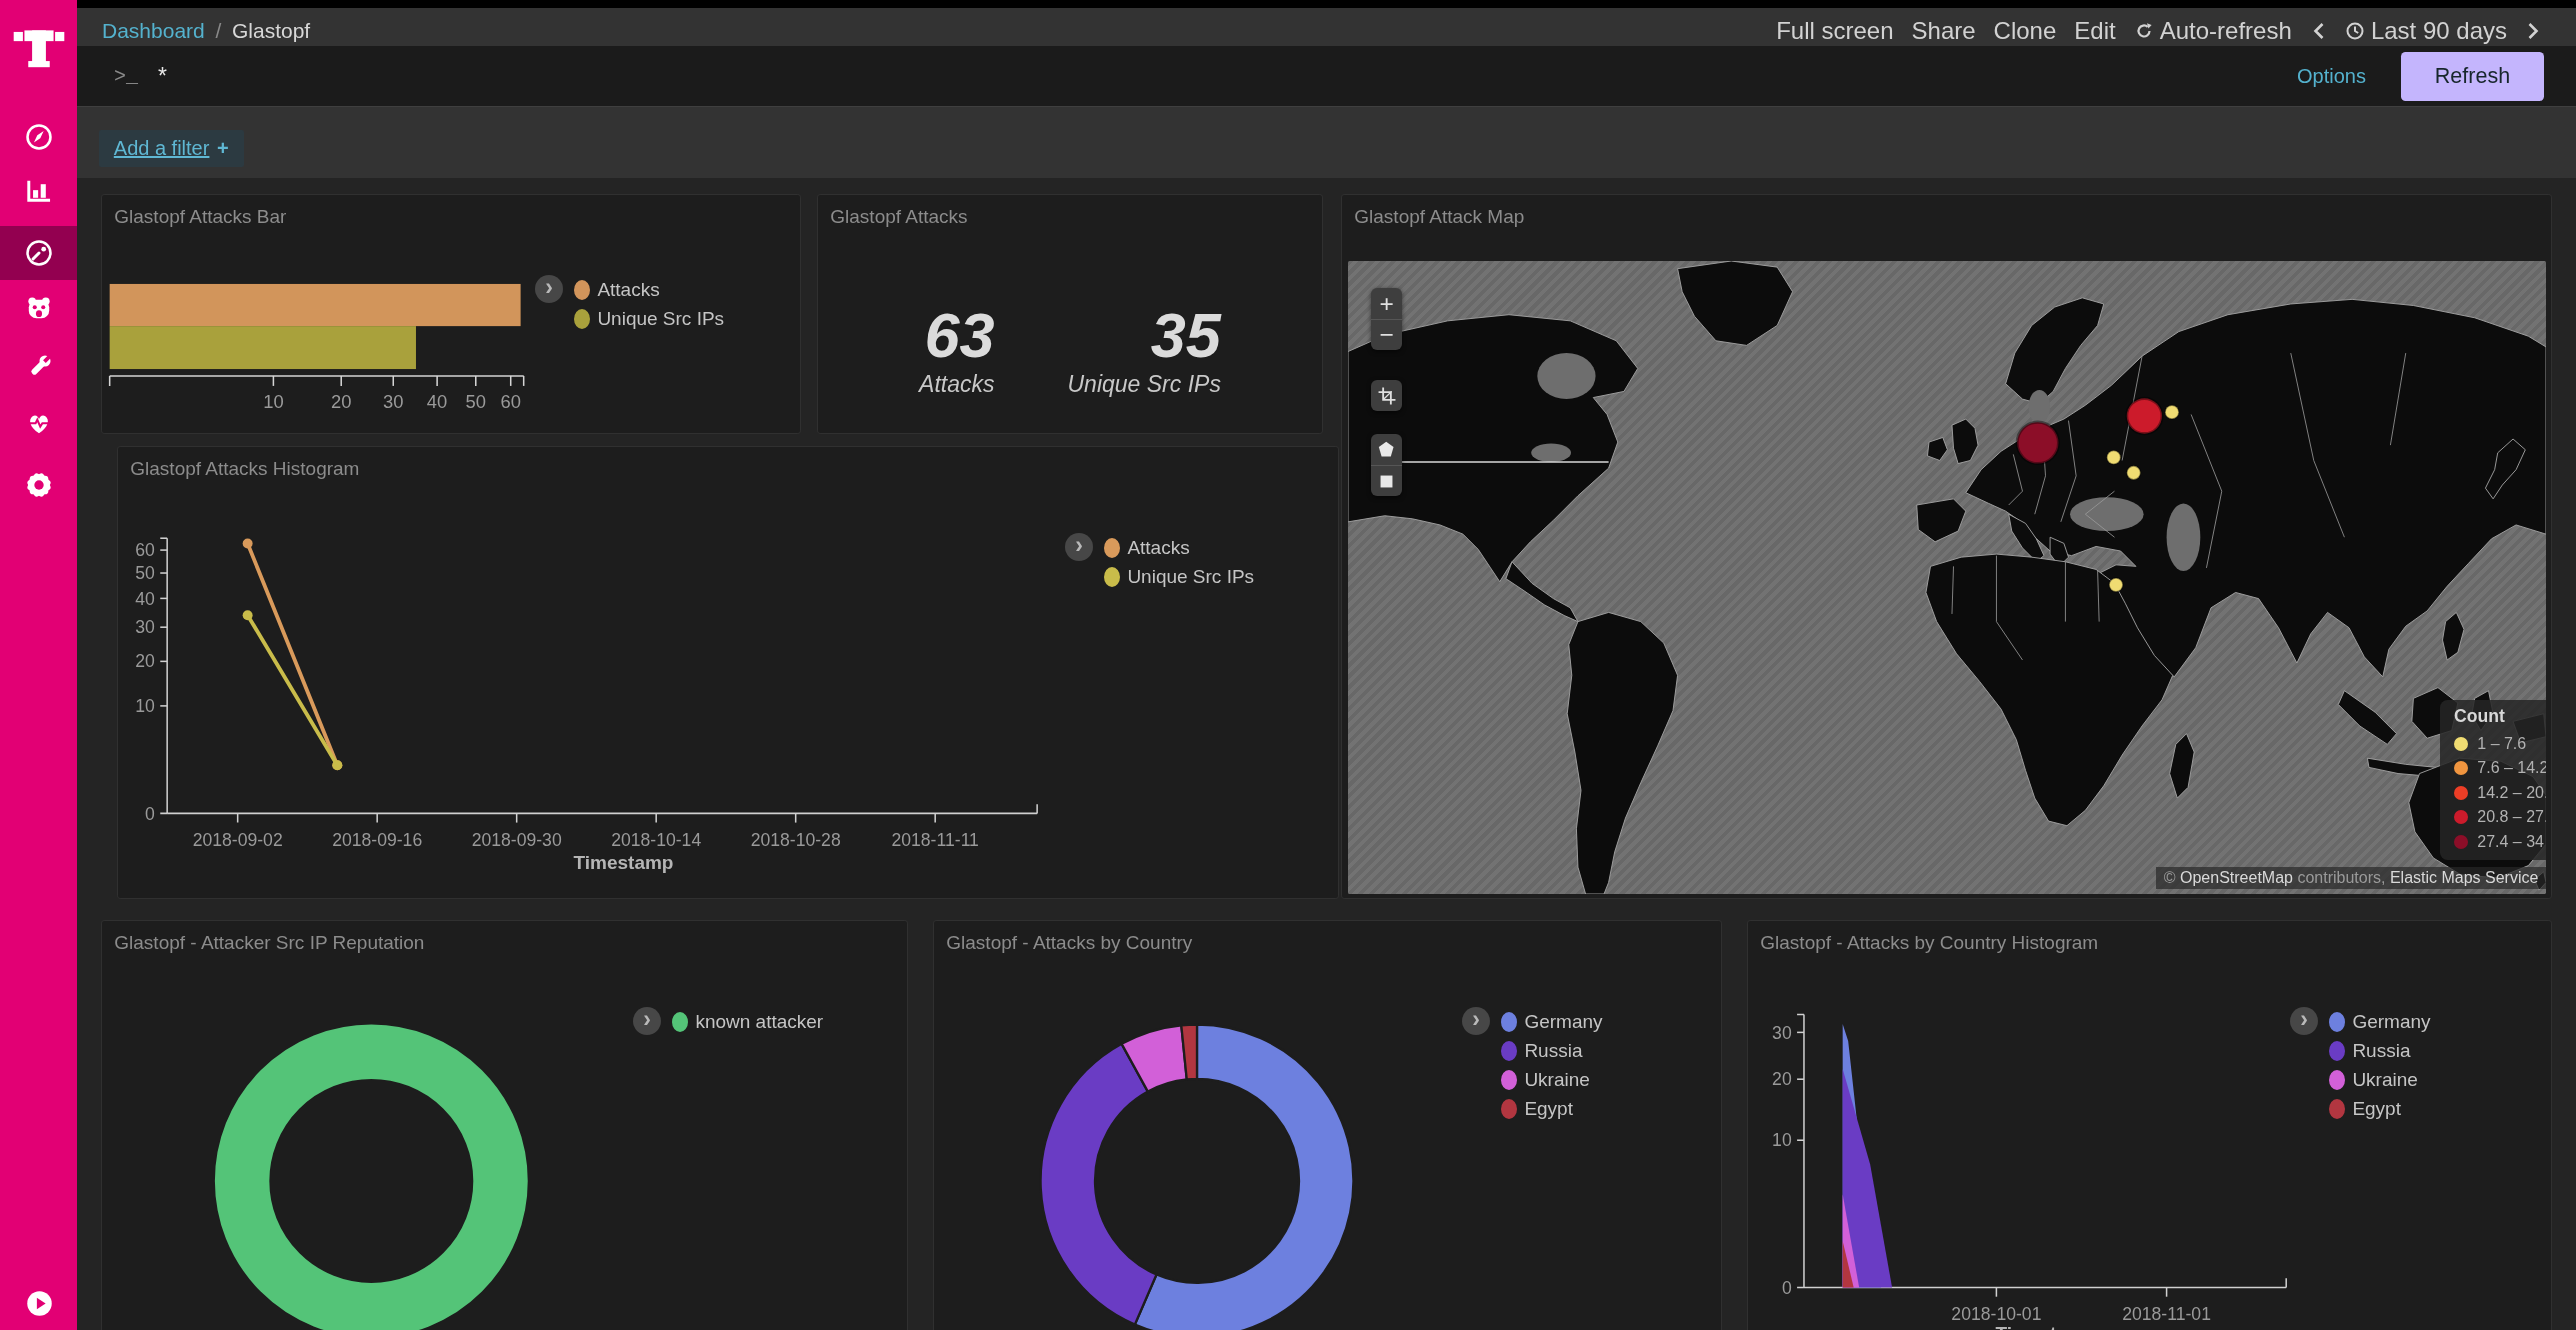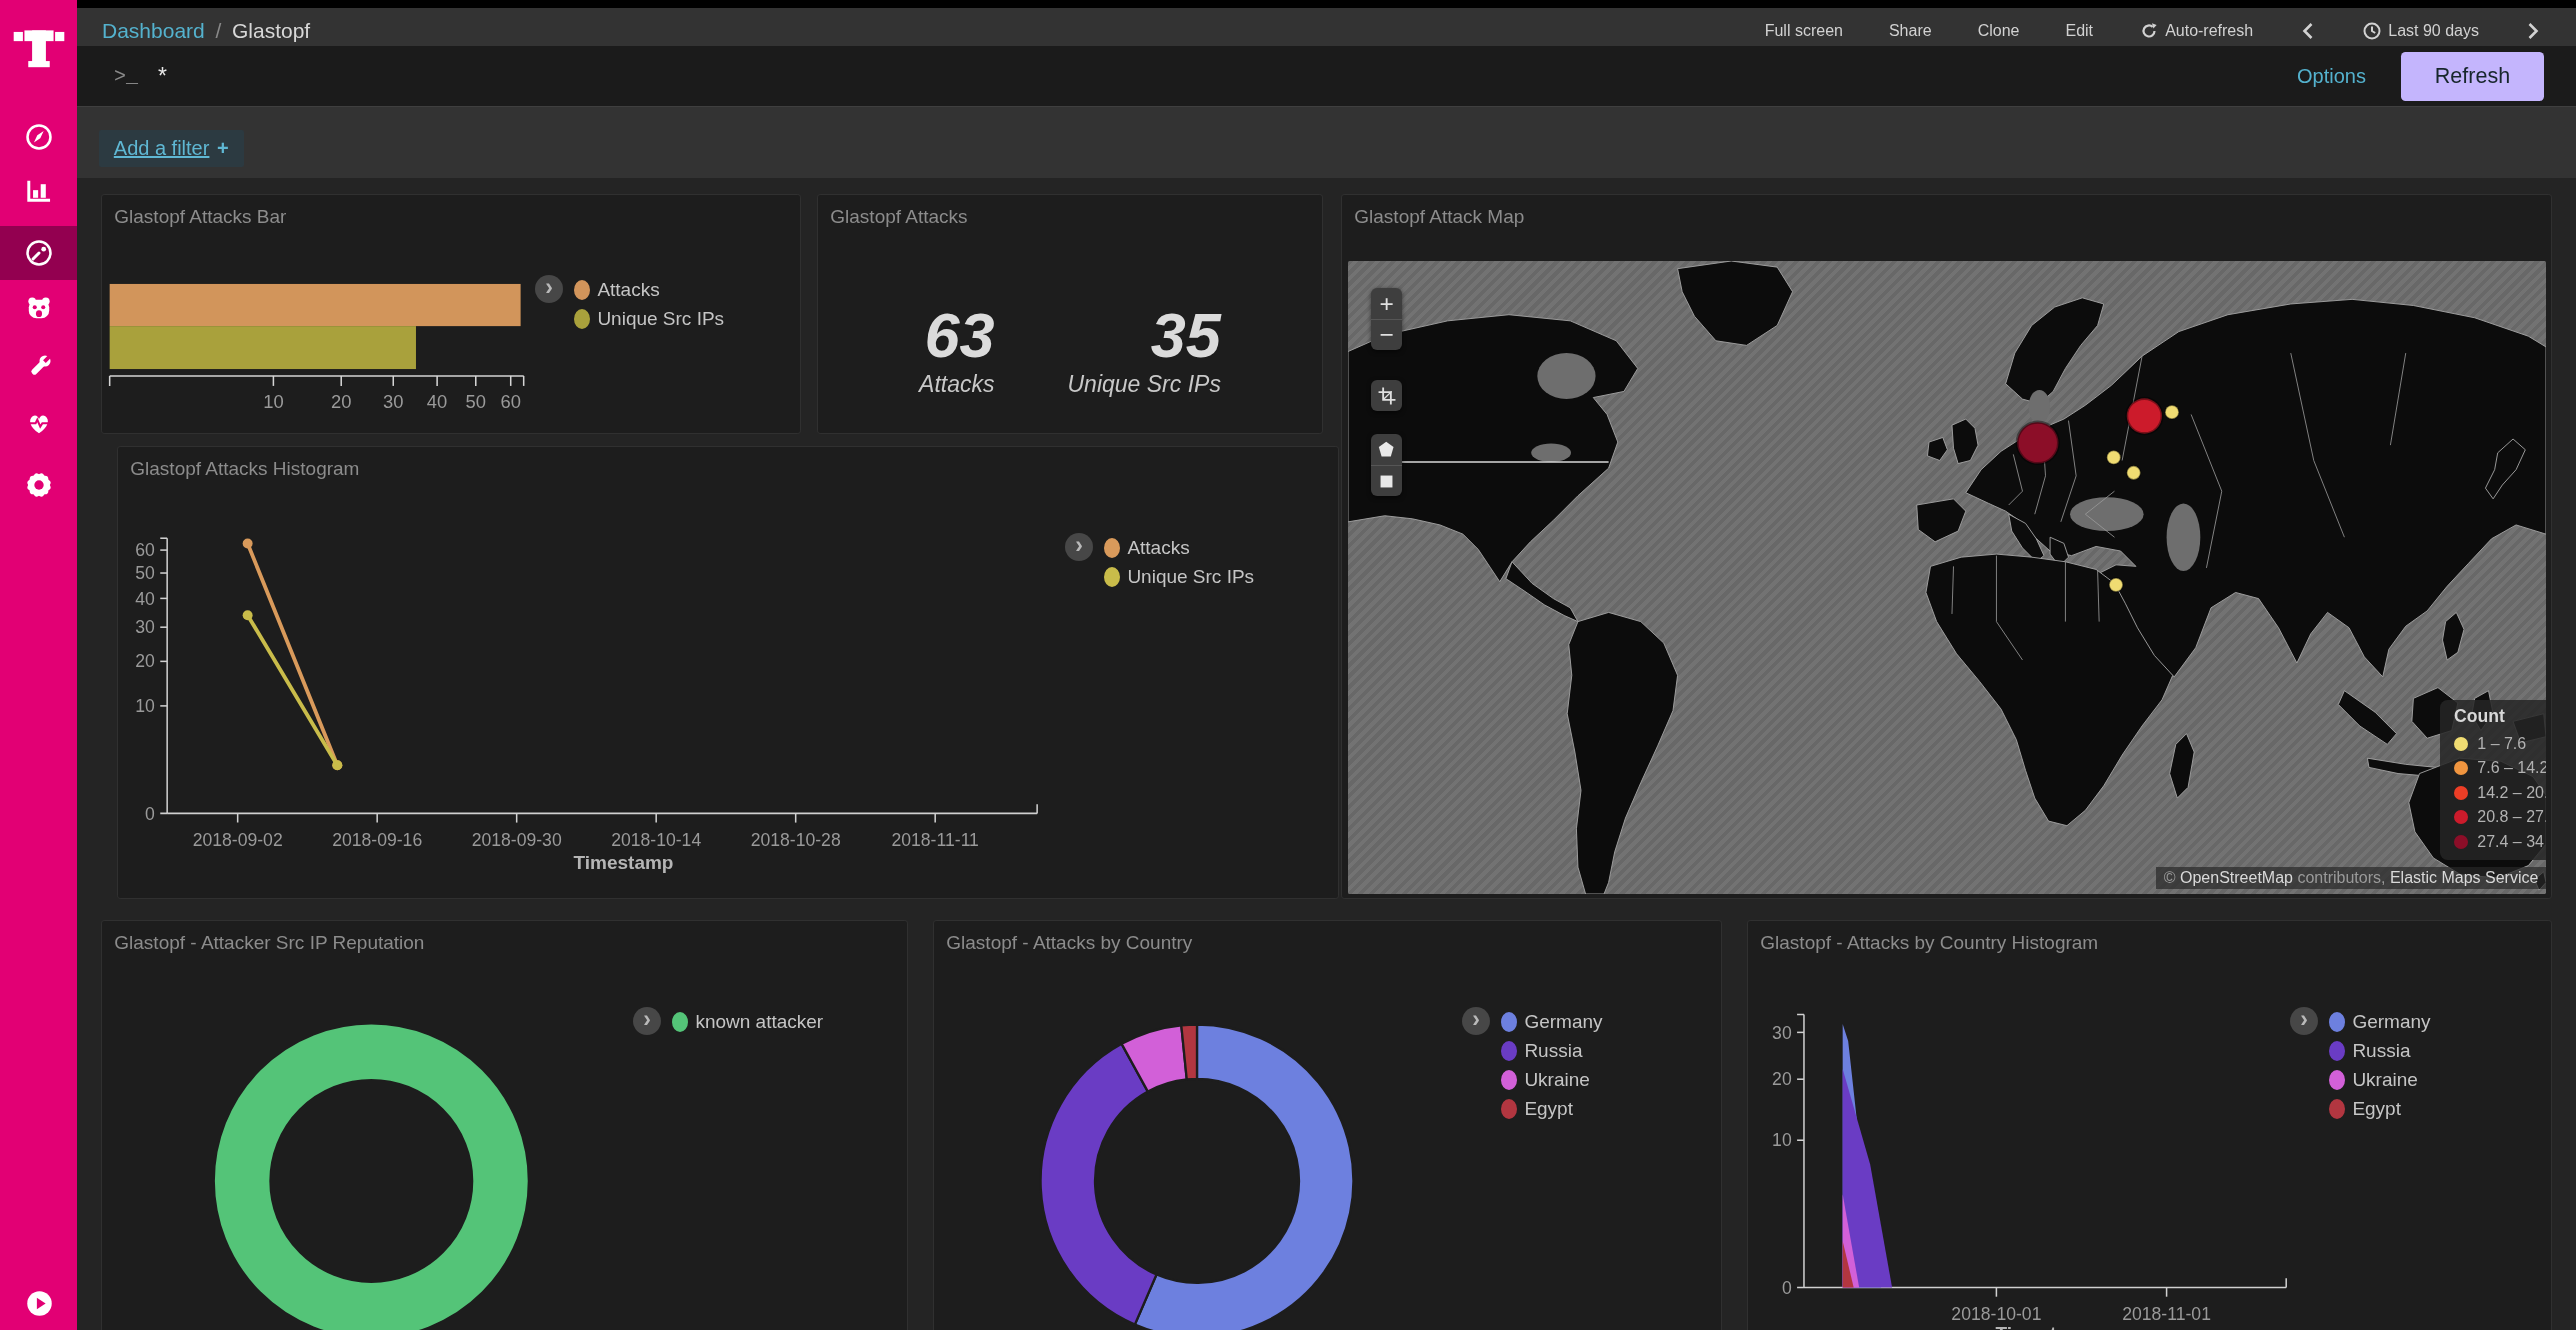--- a/index.html
+++ b/index.html
@@ -12,21 +12,21 @@
   .side-item.active{background:#930050;}
   .side-item svg{width:34px;height:34px;}
   .side-collapse{position:absolute;left:21.5px;top:1286px;width:35px;height:35px;}
   
   .main{position:absolute;left:77px;top:0;width:2499px;height:1331px;}
   .navbar{position:absolute;left:0;top:0;width:100%;height:46px;background:#333333;display:flex;align-items:center;box-sizing:border-box;padding:0 34px 0 25px;margin-top:8px;}
   .crumb{display:flex;align-items:center;gap:10.7px;font-size:21px;}
   .crumb .root{color:#54B2CE;cursor:pointer;}
   .crumb .sep{color:#8A8A8A;}
   .crumb .cur{color:#D8D8D8;}
-  .nav-actions{margin-left:auto;display:flex;align-items:center;gap:46px;font-size:16px;color:#D2D2D2;}
+  .nav-actions{margin-left:auto;display:flex;align-items:center;gap:18px;font-size:24px;color:#D2D2D2;}
   .nav-actions .act{cursor:pointer;display:flex;align-items:center;gap:6.1px;}
   .nav-actions svg{display:block;}
   .querybar{position:absolute;left:0;top:46px;width:100%;height:60px;background:#1B1B1B;display:flex;align-items:center;box-sizing:border-box;padding:0 32px 0 37px;}
   .q-prompt{font-family:"Liberation Mono",monospace;font-size:20px;color:#8A8A8A;}
   .q-value{font-size:23px;color:#E8E8E8;margin-left:20px;flex:1;}
   .q-options{font-size:20px;color:#54B2CE;margin-right:35px;cursor:pointer;}
   .q-refresh{width:143px;height:49px;background:#c4b5fd;border:none;border-radius:4.6px;font-size:21.5px;color:#17262C;font-family:inherit;cursor:pointer;}
   .filterbar{position:absolute;left:0;top:106px;width:100%;height:72px;background:#333333;border-top:0.8px solid #3F3F3F;box-sizing:border-box;display:flex;align-items:center;padding-left:21.5px;}
   .addfilter{background:#2C3A41;padding:7px 15.3px;border-radius:2.3px;font-size:20px;color:#5FB7D3;cursor:pointer;margin-top:12px;}
   .addfilter .txt{text-decoration:underline;}

